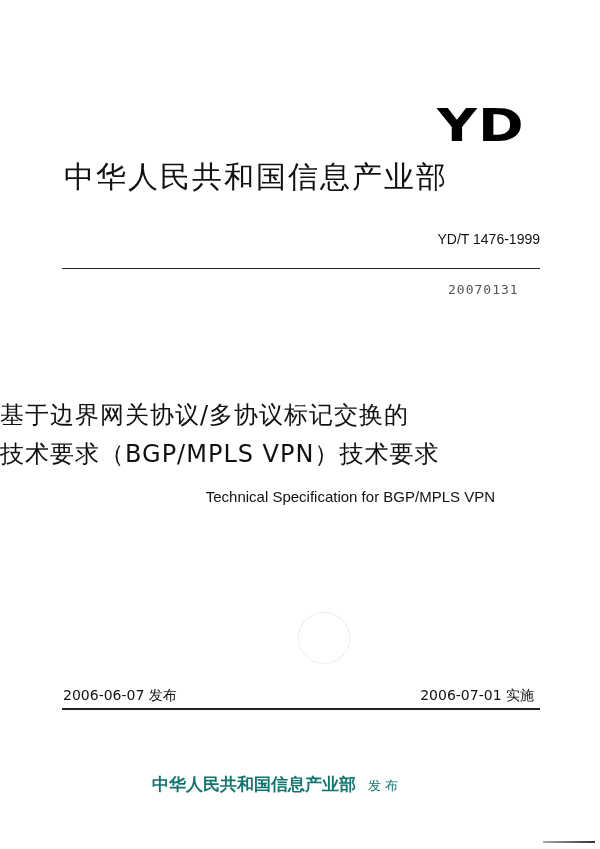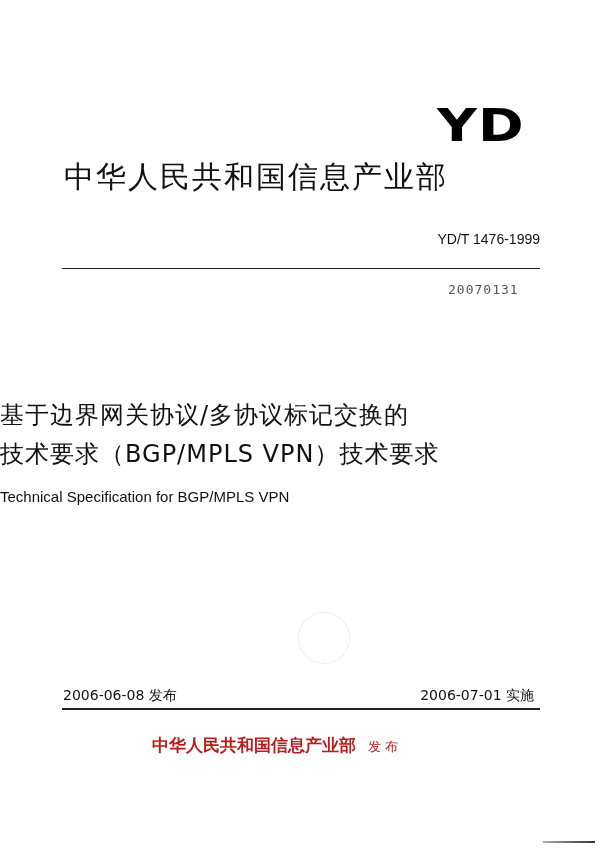--- a/index.html
+++ b/index.html
@@ -75,21 +75,21 @@
       line-height: 1;
       color: #111;
       white-space: nowrap;
     }
     .title-zh.l1 { top: 403px; }
     .title-zh.l2 { top: 442px; }
 
     .title-en {
       left: 0;
       width: 495px;
-      text-align: left;
+      text-align: right;
       top: 489px;
       font-family: "Liberation Sans", sans-serif;
       font-size: 15px;
       color: #111;
       line-height: 1;
     }
 
     .seal {
       left: 298px;
       top: 612px;
@@ -118,25 +118,25 @@
     .rule-bottom {
       left: 62px;
       top: 708px;
       width: 478px;
       height: 2px;
       background: #222;
     }
 
     .publisher {
       left: 152px;
-      top: 737px;
+      top: 776px;
       font-size: 17px;
       font-weight: bold;
       line-height: 1;
-      color: #b91c1c;
+      color: #0f766e;
       white-space: nowrap;
       letter-spacing: 0px;
     }
     .publisher .action {
       font-size: 13px;
       font-weight: normal;
       margin-left: 12px;
       letter-spacing: 4px;
     }
 
@@ -161,21 +161,21 @@
 
 <div class="abs catalog-stamp">20070131</div>
 
 <div class="abs title-zh l1">基于边界网关协议/多协议标记交换的</div>
 <div class="abs title-zh l2">技术要求（BGP/MPLS VPN）技术要求</div>
 
 <div class="abs title-en">Technical Specification for BGP/MPLS VPN</div>
 
 <div class="abs seal"></div>
 
-<div class="abs date-issue">2006-06-08 发布</div>
+<div class="abs date-issue">2006-06-07 发布</div>
 <div class="abs date-impl">2006-07-01 实施</div>
 
 <div class="abs rule-bottom"></div>
 
 <div class="abs publisher">
   <span>中华人民共和国信息产业部</span><span class="action">发布</span>
 </div>
 
 <div class="abs rule-corner"></div>
 

